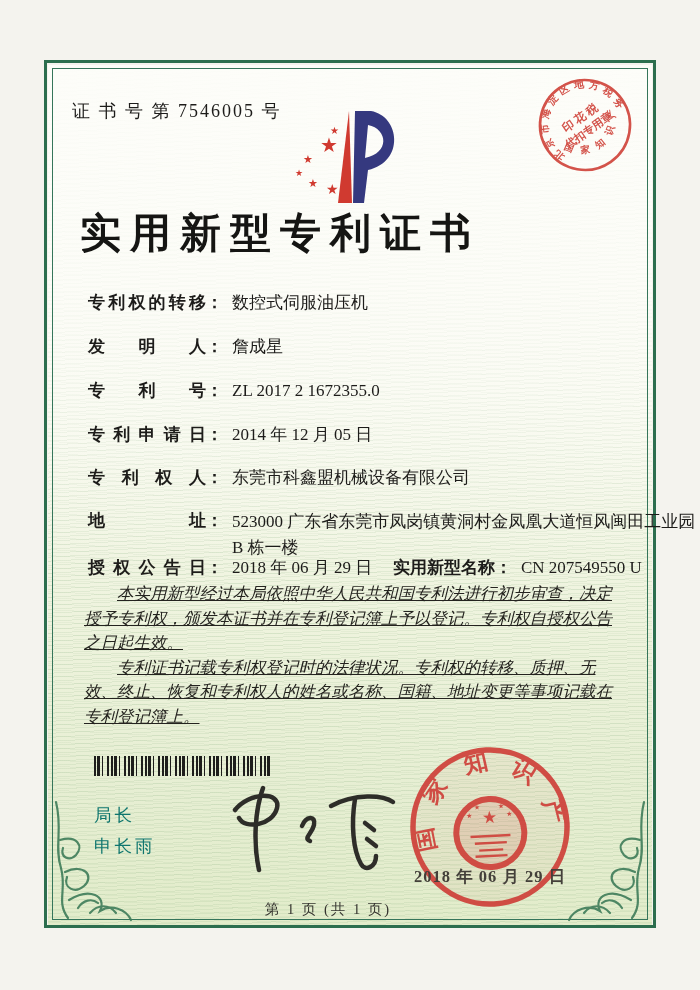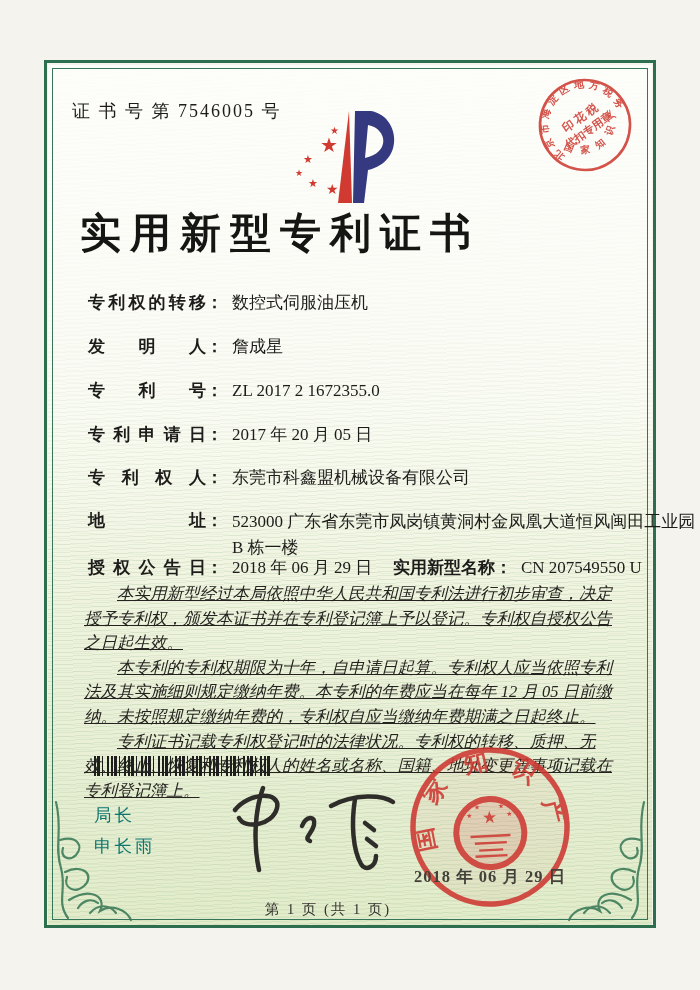--- a/index.html
+++ b/index.html
@@ -117,38 +117,37 @@
 <div class="abs row" style="top:291px">
   <span class="lbl">专利权的转移</span><span class="colon">：</span><span class="val">数控式伺服油压机</span>
 </div>
 <div class="abs row" style="top:335px">
   <span class="lbl">发明人</span><span class="colon">：</span><span class="val">詹成星</span>
 </div>
 <div class="abs row" style="top:379px">
   <span class="lbl">专利号</span><span class="colon">：</span><span class="val">ZL 2017 2 1672355.0</span>
 </div>
 <div class="abs row" style="top:423px">
-  <span class="lbl">专利申请日</span><span class="colon">：</span><span class="val">2017 年 20 月 05 日</span>
+  <span class="lbl">专利申请日</span><span class="colon">：</span><span class="val">2014 年 12 月 05 日</span>
 </div>
 <div class="abs row" style="top:466px">
   <span class="lbl">专利权人</span><span class="colon">：</span><span class="val">东莞市科鑫盟机械设备有限公司</span>
 </div>
 <div class="abs row" style="top:509px">
   <span class="lbl">地址</span><span class="colon">：</span><span class="val-wrap">523000 广东省东莞市凤岗镇黄洞村金凤凰大道恒风闽田工业园 B 栋一楼</span>
 </div>
 <div class="abs row" style="top:556px">
   <span class="lbl">授权公告日</span><span class="colon">：</span><span class="val">2018 年 06 月 29 日</span>
 </div>
 <div class="abs row" style="left:393px;top:556px">
   <span style="font-weight:600">实用新型名称</span><span class="colon">：</span><span class="val">CN 207549550 U</span>
 </div>
 
 <div class="abs body-text">
   <p>本实用新型经过本局依照中华人民共和国专利法进行初步审查，决定授予专利权，颁发本证书并在专利登记簿上予以登记。专利权自授权公告之日起生效。</p>
-  <p>本专利的专利权期限为十年，自申请日起算。专利权人应当依照专利法及其实施细则规定缴纳年费。本专利的年费应当在每年 12 月 05 日前缴纳。未按照规定缴纳年费的，专利权自应当缴纳年费期满之日起终止。</p>
   <p>专利证书记载专利权登记时的法律状况。专利权的转移、质押、无效、终止、恢复和专利权人的姓名或名称、国籍、地址变更等事项记载在专利登记簿上。</p>
 </div>
 
 <div class="abs barcode"></div>
 
 <div class="abs signer">
   <div>局长</div>
   <div>申长雨</div>
 </div>
 

